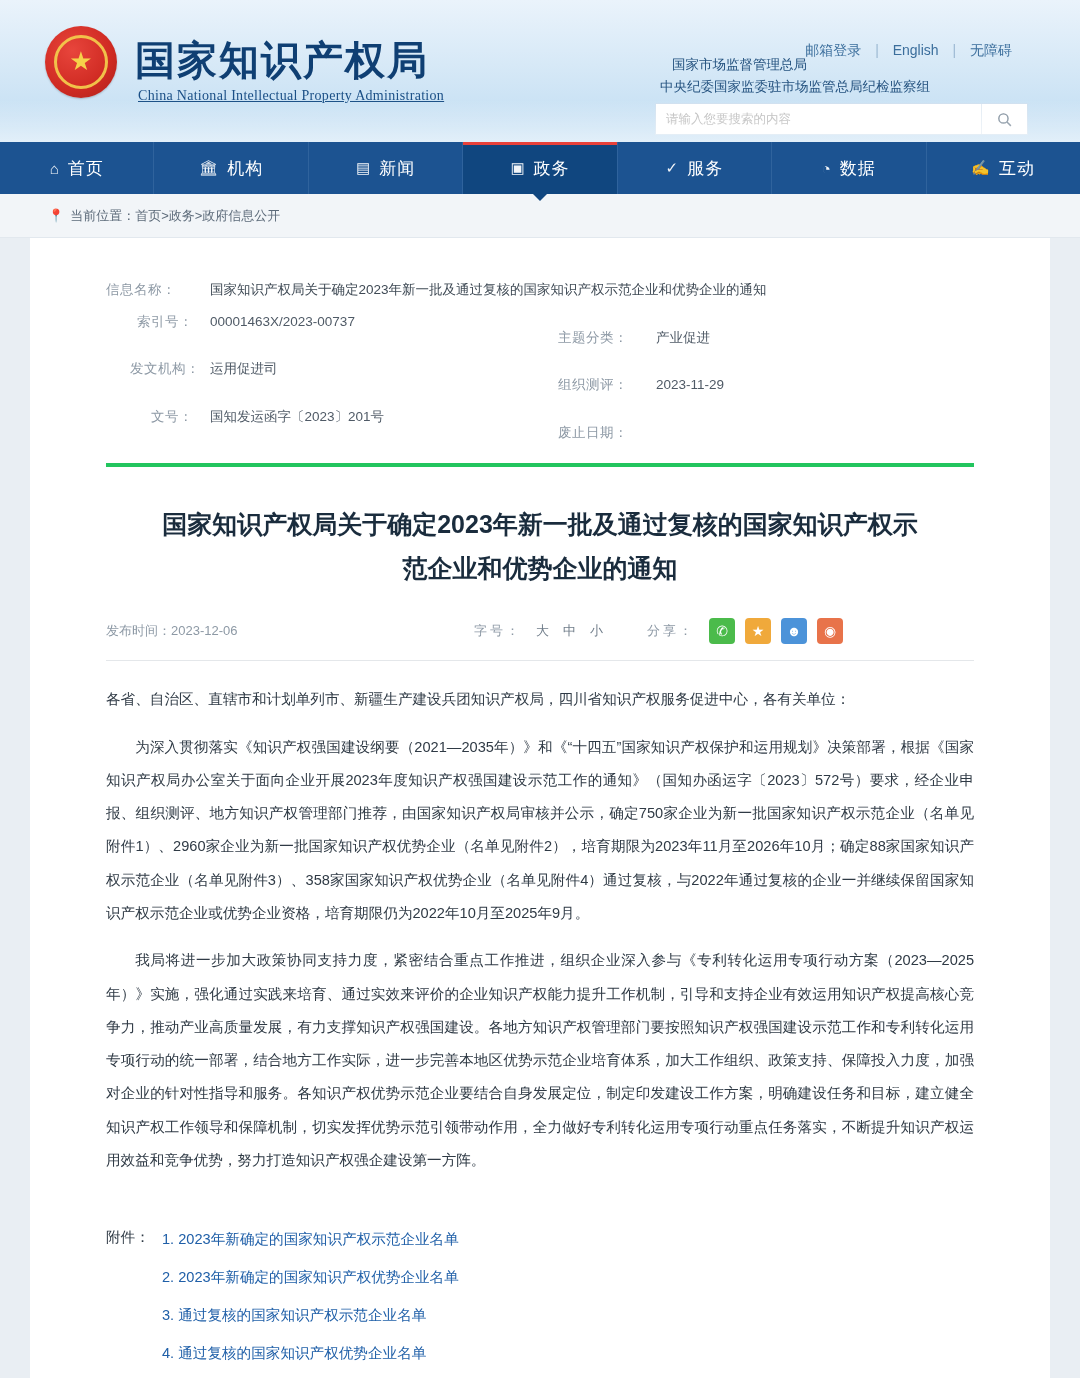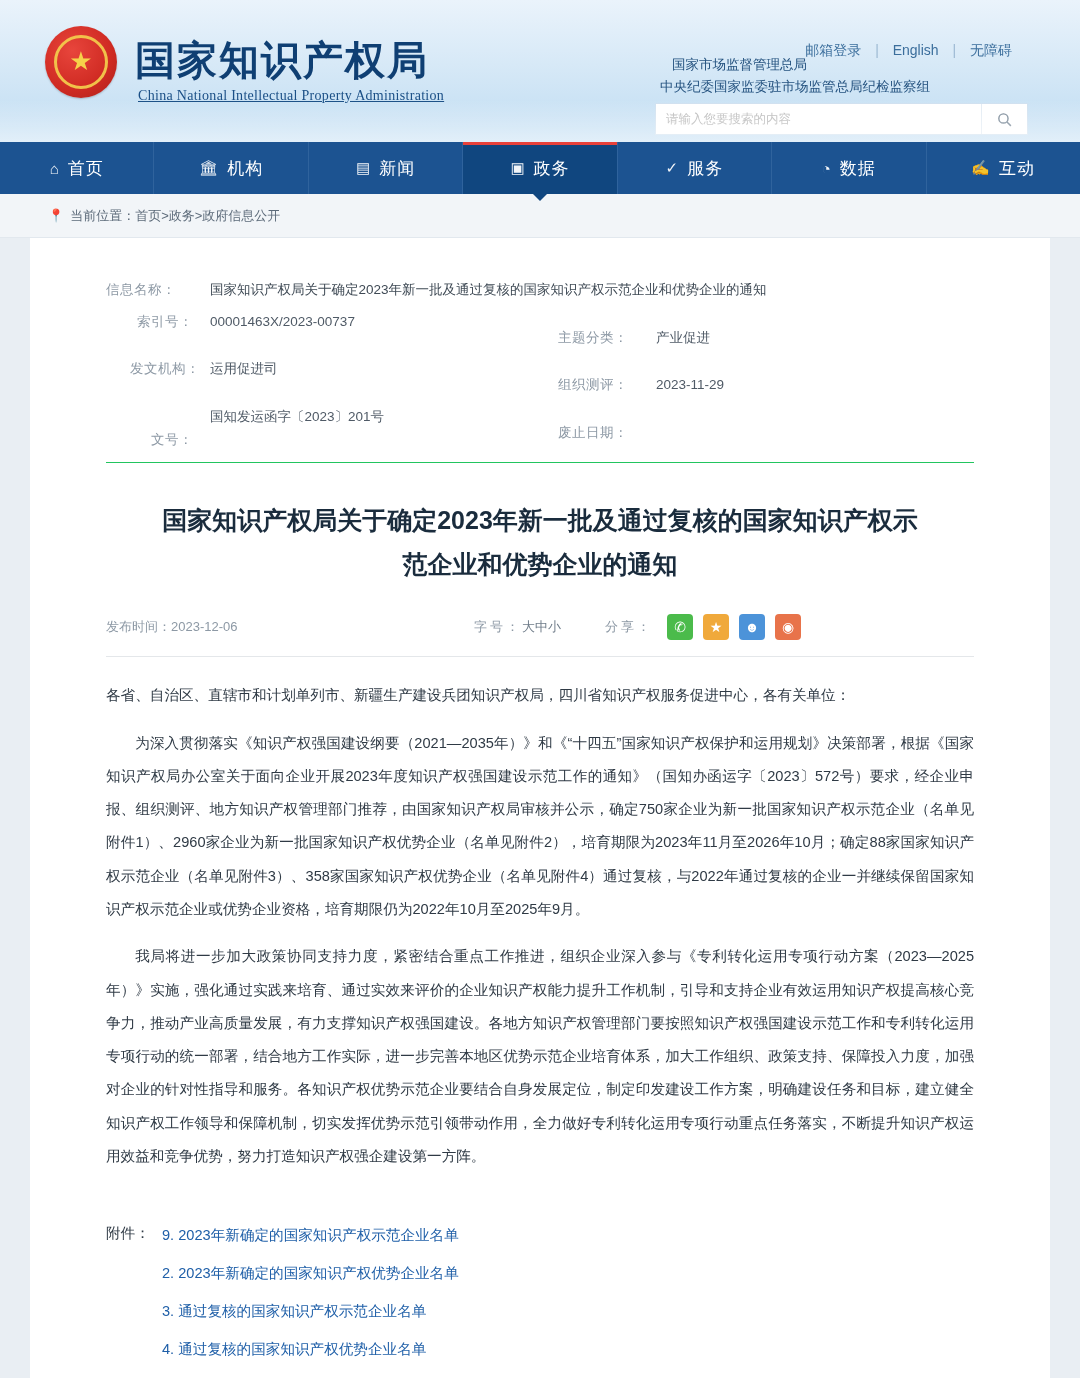--- a/index.html
+++ b/index.html
@@ -144,34 +144,34 @@
     width: 1020px;
     margin: 0 auto;
     padding: 36px 0 40px 0;
     min-height: 1100px;
   }
 
   
   .info {
     width: 868px;
     margin: 0 auto;
-    border-bottom: 1px solid #22c55e;
-    padding-bottom: 6px;
+    border-bottom: 4px solid #22c55e;
+    padding-bottom: 14px;
   }
   .info-row { display: flex; font-size: 13.5px; color: #5a6673; line-height: 2.35; }
   .info-cell { display: flex; }
   .info-cell.full { width: 100%; }
   .lbl {
     color: #8d99a5;
     letter-spacing: .5px;
     white-space: nowrap;
   }
   .lbl.w1 { width: 104px; }
   .lbl.w2 { width: 104px; text-indent: 14px; }
-  .lbl.w3 { width: 104px; margin-top: 23px; }
+  .lbl.w3 { width: 104px; }
   .val { color: #4f5a66; }
   .val.strong { color: #3f4a55; }
   .col-left { width: 452px; display: flex; text-align: center; }
   .col-right { display: flex; margin-top: 16px; }
   .col-right .lbl { width: 98px; }
 
   
   h1.doc-title {
     width: 760px; margin: 36px auto 0 auto;
     font-size: 25px; line-height: 1.75;
@@ -181,21 +181,21 @@
 
   
   .metabar {
     width: 868px; margin: 28px auto 0 auto;
     display: flex; align-items: center;
     font-size: 13px; color: #8d99a5;
     padding-bottom: 16px;
     border-bottom: 1px solid #e4e7ea;
   }
   .pubtime { width: 300px; }
-  .fontsize { display: flex; align-items: center; margin-left: 68px; }
+  .fontsize { display: flex; align-items: center; gap: 14px; margin-left: 68px; }
   .fontsize .fs-lbl { letter-spacing: 3px; }
   .fontsize a { color: #6f7c89; text-decoration: none; cursor: pointer; }
   .share { display: flex; align-items: center; gap: 10px; margin-left: 44px; }
   .share .sh-lbl { letter-spacing: 3px; margin-right: 4px; }
   .sico {
     width: 26px; height: 26px; border-radius: 4px;
     display: flex; align-items: center; justify-content: center;
     color: #fff; font-size: 14px; cursor: pointer;
   }
   .sico.wechat { background: #4bbb4b; }
@@ -363,21 +363,21 @@
       </div>
 
       <article>
         <p>各省、自治区、直辖市和计划单列市、新疆生产建设兵团知识产权局，四川省知识产权服务促进中心，各有关单位：</p>
         <p class="ind">为深入贯彻落实《知识产权强国建设纲要（2021—2035年）》和《“十四五”国家知识产权保护和运用规划》决策部署，根据《国家知识产权局办公室关于面向企业开展2023年度知识产权强国建设示范工作的通知》（国知办函运字〔2023〕572号）要求，经企业申报、组织测评、地方知识产权管理部门推荐，由国家知识产权局审核并公示，确定750家企业为新一批国家知识产权示范企业（名单见附件1）、2960家企业为新一批国家知识产权优势企业（名单见附件2），培育期限为2023年11月至2026年10月；确定88家国家知识产权示范企业（名单见附件3）、358家国家知识产权优势企业（名单见附件4）通过复核，与2022年通过复核的企业一并继续保留国家知识产权示范企业或优势企业资格，培育期限仍为2022年10月至2025年9月。</p>
         <p class="ind">我局将进一步加大政策协同支持力度，紧密结合重点工作推进，组织企业深入参与《专利转化运用专项行动方案（2023—2025年）》实施，强化通过实践来培育、通过实效来评价的企业知识产权能力提升工作机制，引导和支持企业有效运用知识产权提高核心竞争力，推动产业高质量发展，有力支撑知识产权强国建设。各地方知识产权管理部门要按照知识产权强国建设示范工作和专利转化运用专项行动的统一部署，结合地方工作实际，进一步完善本地区优势示范企业培育体系，加大工作组织、政策支持、保障投入力度，加强对企业的针对性指导和服务。各知识产权优势示范企业要结合自身发展定位，制定印发建设工作方案，明确建设任务和目标，建立健全知识产权工作领导和保障机制，切实发挥优势示范引领带动作用，全力做好专利转化运用专项行动重点任务落实，不断提升知识产权运用效益和竞争优势，努力打造知识产权强企建设第一方阵。</p>
 
         <div class="attach">
           <div class="attach-lbl">附件：</div>
           <div class="attach-list">
-            <a href="#">9. 2023年新确定的国家知识产权示范企业名单</a>
+            <a href="#">1. 2023年新确定的国家知识产权示范企业名单</a>
             <a href="#">2. 2023年新确定的国家知识产权优势企业名单</a>
             <a href="#">3. 通过复核的国家知识产权示范企业名单</a>
             <a href="#">4. 通过复核的国家知识产权优势企业名单</a>
           </div>
         </div>
 
       </article>
 
     </div>
   </div>

